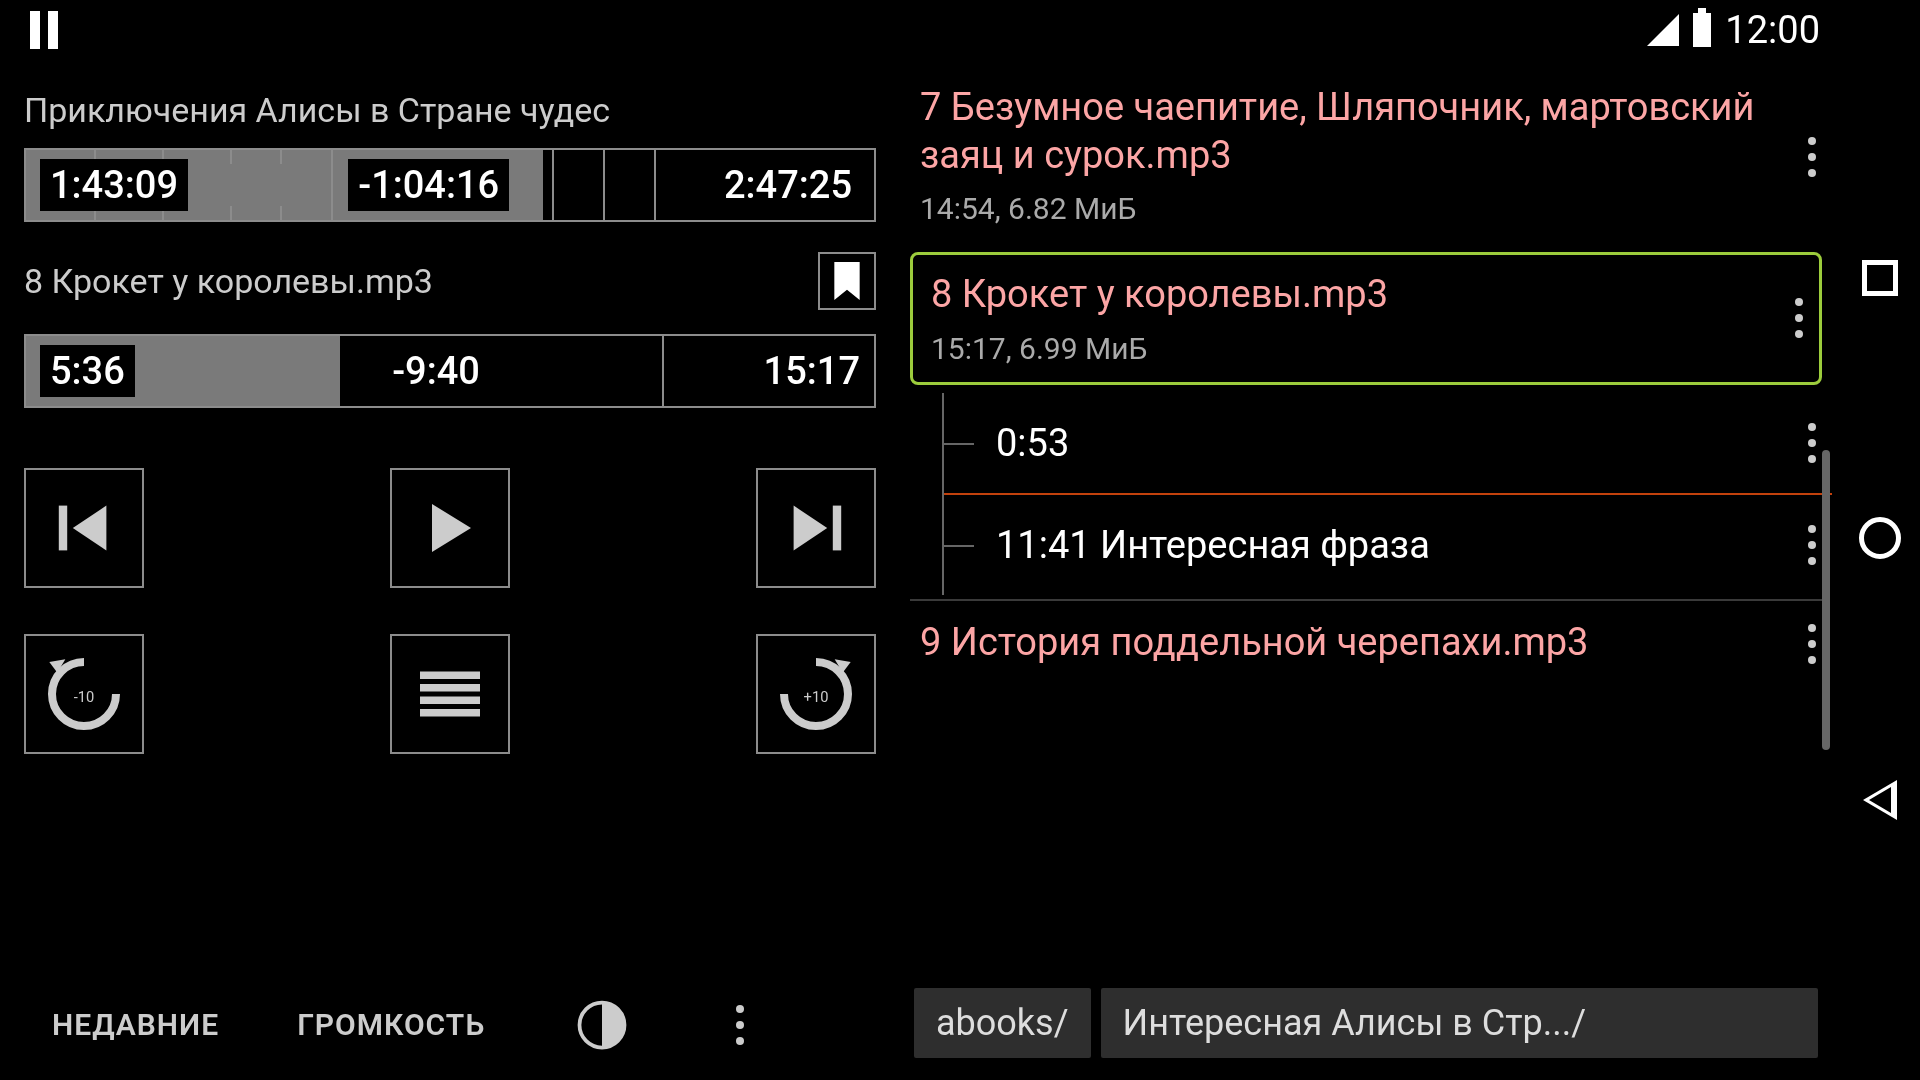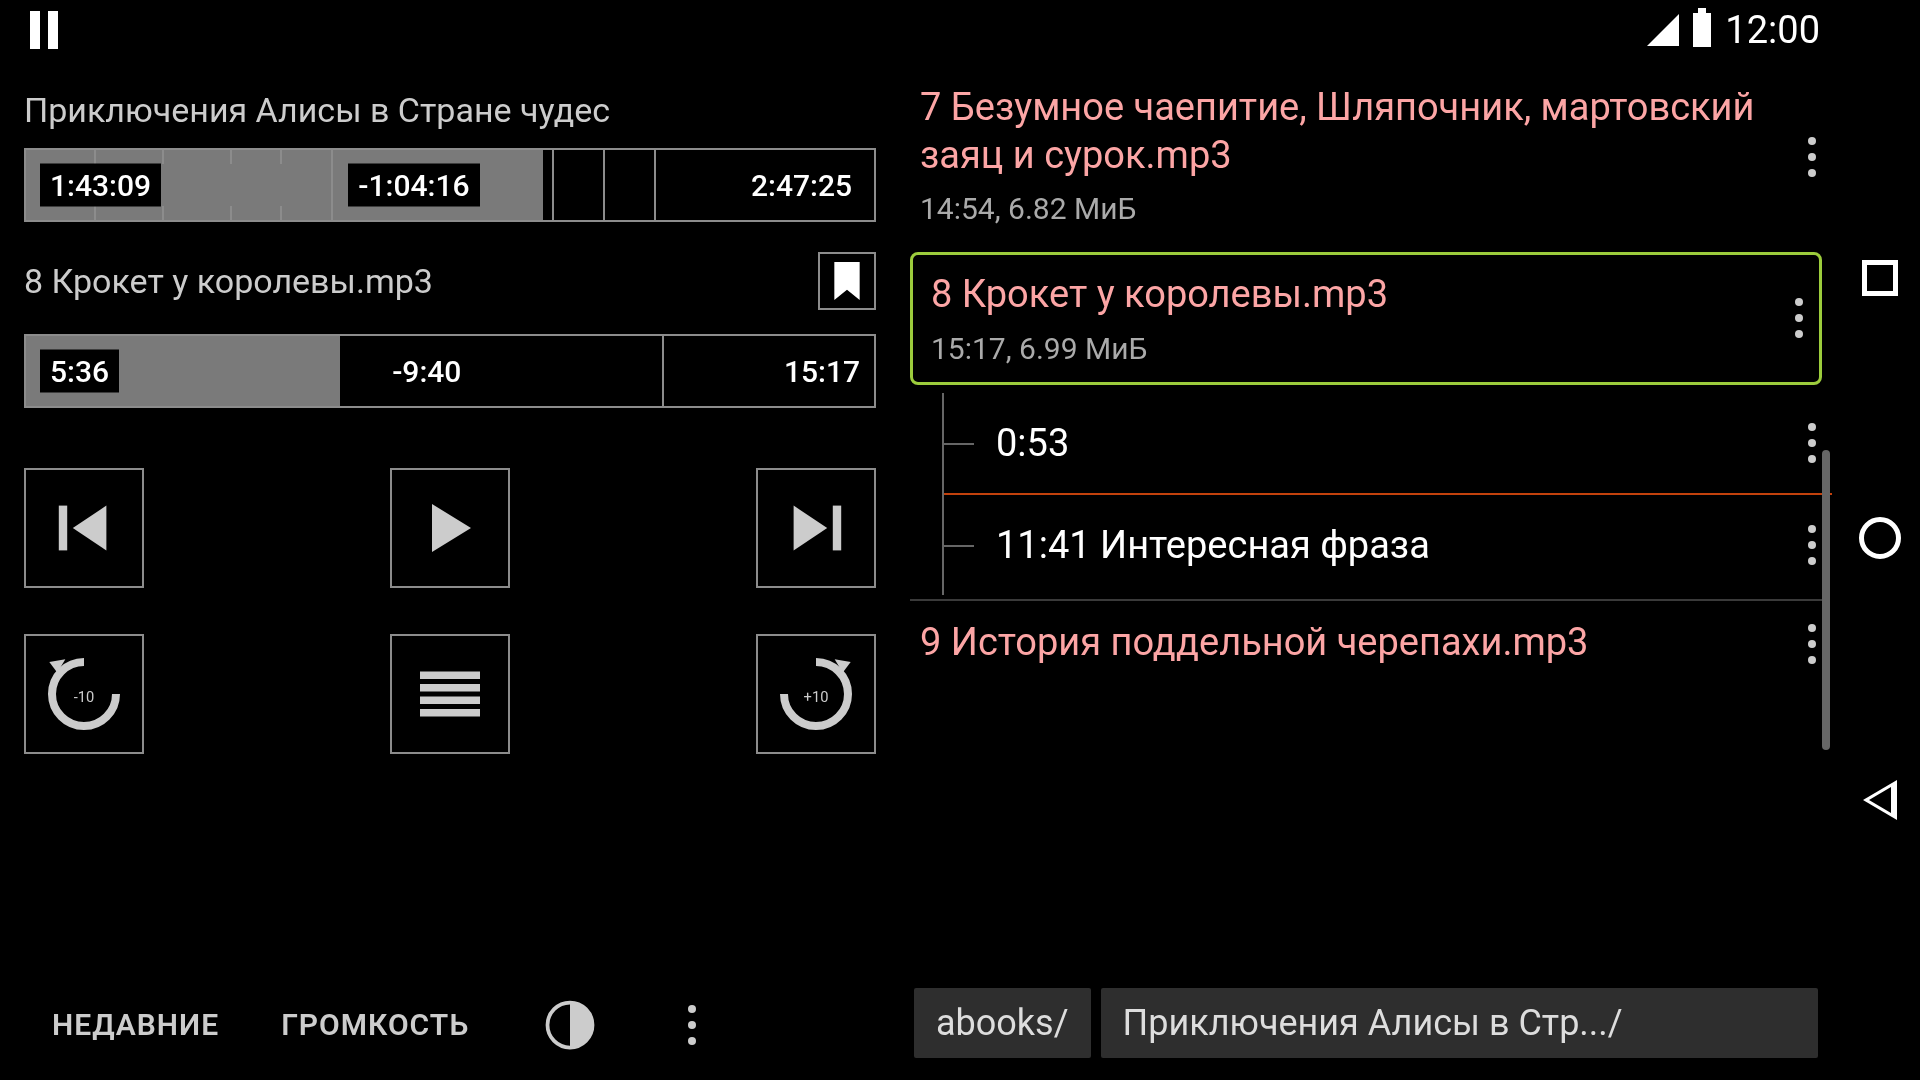--- a/index.html
+++ b/index.html
@@ -31,33 +31,33 @@
   .pane-right { flex: 1; display: flex; flex-direction: column; position: relative; padding-right: 8px; }
   
   
   .book-title { color: #ccc; font-size: 34px; margin-bottom: 18px; }
   
   .timeline { height: 74px; border: 2px solid #8c8c8c; position: relative; background: #000; margin-bottom: 30px; }
   .timeline-fill { position: absolute; top: 0; bottom: 0; left: 0; background: #7a7a7a; }
   .timeline-tick { position: absolute; top: 0; width: 2px; height: 14px; background: #8c8c8c; }
   .timeline-tick.bottom { top: auto; bottom: 0; }
   .timeline-tick.long { height: 100%; width: 2px; }
-  .timeline-label { position: absolute; top: 50%; transform: translateY(-50%); font-size: 30px; font-weight: 500; padding: 4px 10px; white-space: nowrap; }
+  .timeline-label { position: absolute; top: 50%; transform: translateY(-50%); font-size: 38px; font-weight: 500; padding: 4px 10px; white-space: nowrap; }
   .timeline-label.boxed { background: #000; }
   
   .track-row { display: flex; align-items: center; justify-content: space-between; margin-bottom: 24px; }
   .track-name { color: #ccc; font-size: 34px; }
   .bookmark-btn { width: 58px; height: 58px; border: 2px solid #8c8c8c; display: flex; align-items: center; justify-content: center; }
   
   .controls-row { display: flex; justify-content: space-between; margin-top: 30px; }
   .ctrl-btn { width: 120px; height: 120px; border: 2px solid #8c8c8c; display: flex; align-items: center; justify-content: center; }
   
   .controls-row2 { display: flex; justify-content: space-between; margin-top: 46px; }
   
-  .bottom-bar { display: flex; align-items: center; gap: 6px; margin-top: auto; margin-bottom: 20px; }
+  .bottom-bar { display: flex; align-items: center; gap: 22px; margin-top: auto; margin-bottom: 20px; }
   .bottom-btn-text { color: #ccc; font-size: 30px; font-weight: 600; padding: 18px 28px; letter-spacing: 1px; }
   .bottom-icon { width: 70px; height: 70px; display: flex; align-items: center; justify-content: center; margin-left: 32px; }
   
   
   .track-list { flex: 1; overflow: hidden; position: relative; }
   .track-item { padding: 14px 20px 18px 20px; position: relative; }
   .track-item-title { font-size: 38px; color: #fca5a5; line-height: 1.25; padding-right: 56px; }
   .track-item-meta { font-size: 30px; color: #aaa; margin-top: 12px; }
   .track-item.selected { border: 3px solid #9ccc3c; border-radius: 8px; margin: 8px 10px 8px 10px; padding: 16px 18px; }
   .track-item-menu { position: absolute; right: 16px; top: 50%; transform: translateY(-50%); }
@@ -275,18 +275,18 @@
                 <span></span>
               </div>
           </div>
         </div>
 
         <div class="scrollbar-thumb"></div>
       </div>
 
       <div class="breadcrumbs">
         <div class="crumb">abooks/</div>
-        <div class="crumb active">Приключения Алисы в Стр.../</div>
+        <div class="crumb active">Интересная Алисы в Стр.../</div>
       </div>
     </div>
 
   </div>
 </div>
 
 </body></html>

